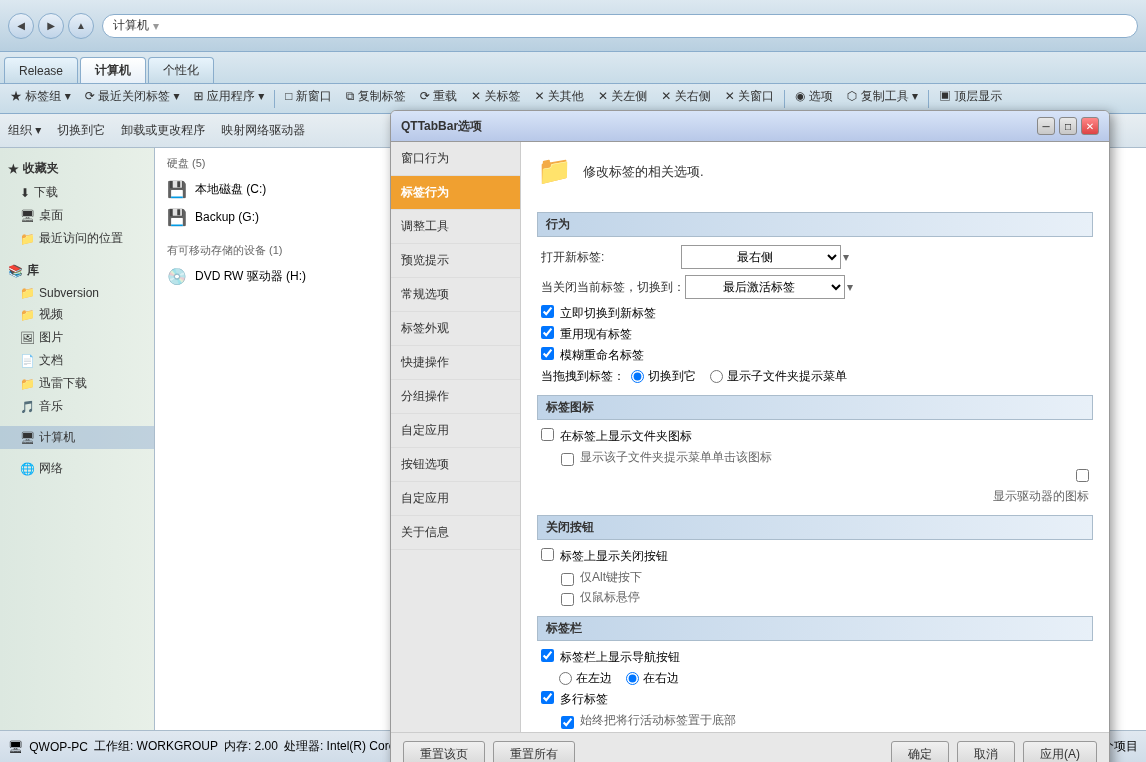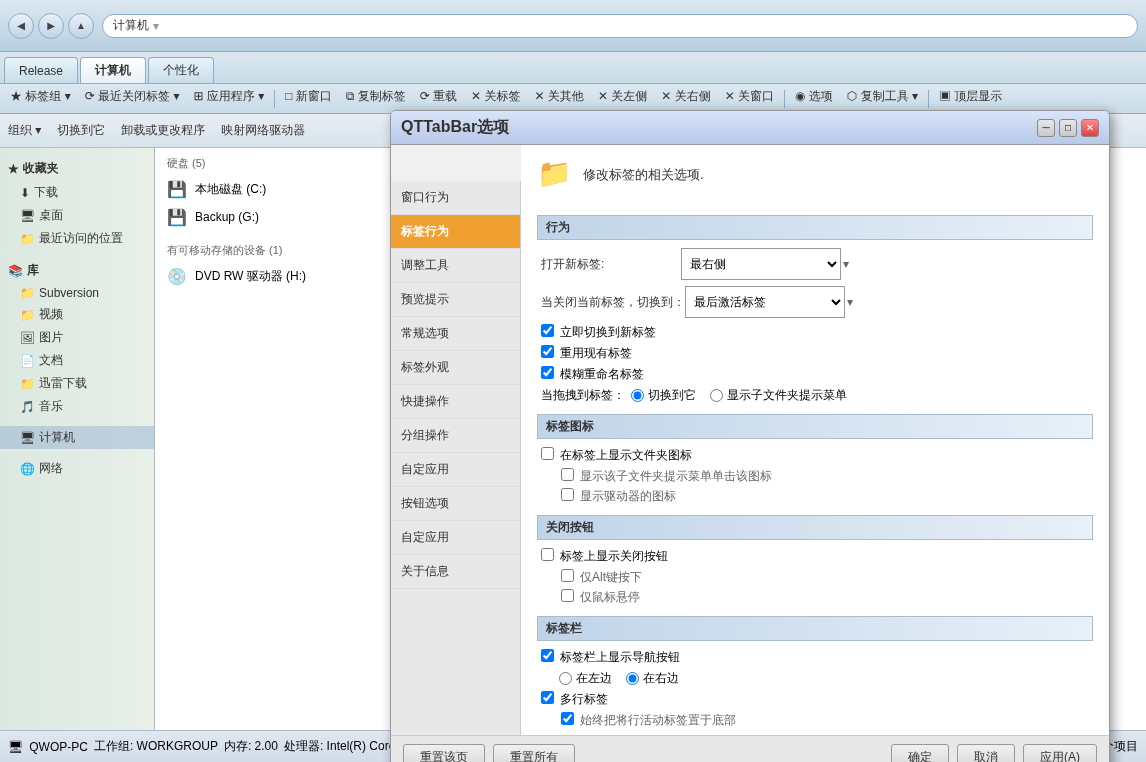--- a/index.html
+++ b/index.html
@@ -137,38 +137,37 @@
       box-shadow: 3px 3px 12px rgba(0,0,0,0.4);
       pointer-events: all;
       overflow: hidden;
     }
     .dialog-title {
       background: linear-gradient(to bottom, #d8e4f8, #b8c8e8);
       padding: 6px 10px;
       display: flex; align-items: center; justify-content: space-between;
       border-bottom: 1px solid #999;
     }
-    .dialog-title-text { font-weight: bold; color: #333; font-size: 16px; }
+    .dialog-title-text { font-weight: bold; color: #333; font-size: 12px; }
     .dialog-controls { display: flex; gap: 4px; }
     .dialog-ctrl-btn {
       width: 18px; height: 18px; border-radius: 3px;
       display: flex; align-items: center; justify-content: center;
       cursor: pointer; font-size: 10px; border: 1px solid #888;
       background: linear-gradient(to bottom, #e8e8e8, #c8c8c8);
     }
     .dialog-ctrl-btn.close { background: linear-gradient(to bottom, #f88, #d44); color: white; }
 
     .dialog-body { display: flex; height: 590px; }
 
     
     .dialog-nav {
       width: 130px;
       background: #e8e8e8;
       border-right: 1px solid #ccc;
-      margin-top: 36px;
     }
     .dialog-nav-item {
       padding: 8px 10px;
       cursor: pointer; color: #333; border-bottom: 1px solid #ddd;
       font-size: 12px;
     }
     .dialog-nav-item.active { background: #f0a030; color: white; font-weight: bold; }
 
     
     .dialog-content {
@@ -187,35 +186,35 @@
       background: linear-gradient(to right, #c0d4e8, #e8f0f8);
       padding: 3px 8px; margin: 10px 0 8px 0;
       border: 1px solid #aabccc; font-weight: bold; color: #333;
       font-size: 12px;
     }
     .form-row {
       display: flex; align-items: center; margin-bottom: 6px; padding: 0 4px;
     }
     .form-label { color: #333; min-width: 140px; }
     .form-select {
-      width: 160px; height: 32px; border: 1px solid #999;
-      background: white; padding: 0 4px; font-size: 12px;
+      width: 160px; height: 24px; border: 1px solid #999;
+      background: white; padding: 0 4px; font-size: 12px; text-align: center;
     }
     .checkbox-row {
       display: flex; align-items: flex-start; gap: 6px;
       margin-bottom: 4px; padding: 0 4px;
     }
     .checkbox-row input[type=checkbox] { margin: 0; }
     .radio-row {
       display: flex; align-items: center; gap: 6px;
       padding: 0 4px; margin-bottom: 4px;
     }
     .radio-row label { display: flex; align-items: center; gap: 4px; cursor: pointer; }
     .subcheckbox-row {
-      display: flex; align-items: flex-start; gap: 6px;
+      display: flex; align-items: flex-end; gap: 6px;
       margin-bottom: 3px; padding: 0 4px;
       color: #666;
     }
     .subcheckbox-row input[type=checkbox] { margin: 0; }
 
     
     .dialog-footer {
       background: #e8e8e8;
       border-top: 1px solid #ccc;
       padding: 8px 12px;
@@ -488,21 +487,21 @@
 
       <div class="section-header">标签图标</div>
       <div class="checkbox-row">
         <input type="checkbox" style="">
         <span>在标签上显示文件夹图标</span>
       </div>
       <div class="subcheckbox-row" style="padding-left:24px;">
         <input type="checkbox" style="">
         <span>显示该子文件夹提示菜单单击该图标</span>
       </div>
-      <div class="subcheckbox-row" style="padding-left:24px;">
+      <div class="subcheckbox-row" style="padding-left:24px;flex-direction:column;">
         <input type="checkbox" style="">
         <span>显示驱动器的图标</span>
       </div>
 
       <div class="section-header">关闭按钮</div>
       <div class="checkbox-row">
         <input type="checkbox" style="">
         <span>标签上显示关闭按钮</span>
       </div>
       <div class="subcheckbox-row" style="padding-left:24px;">

